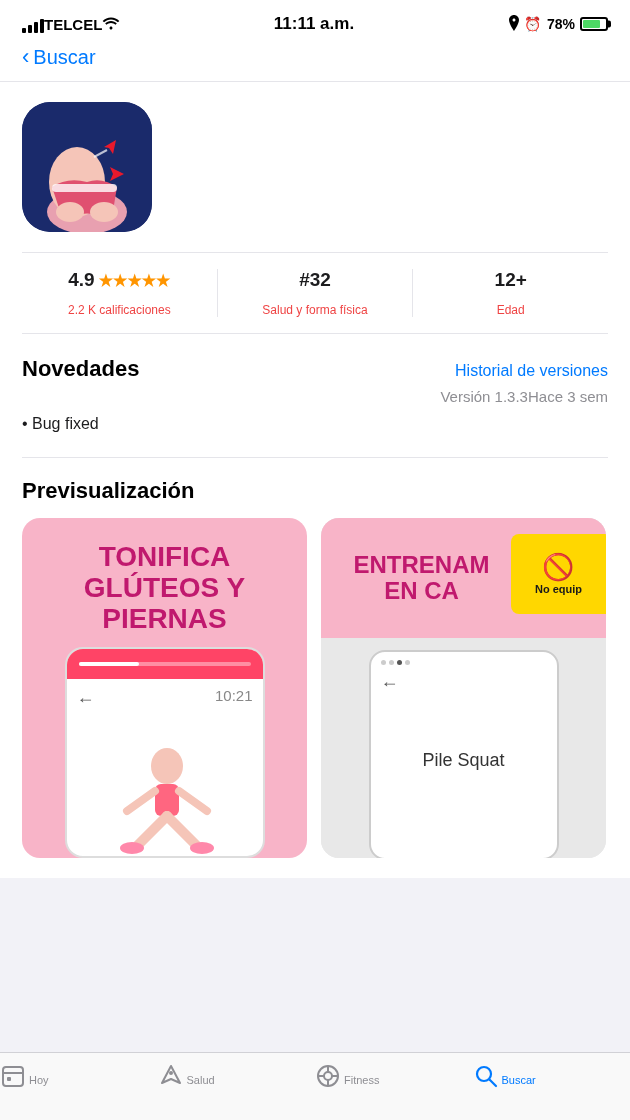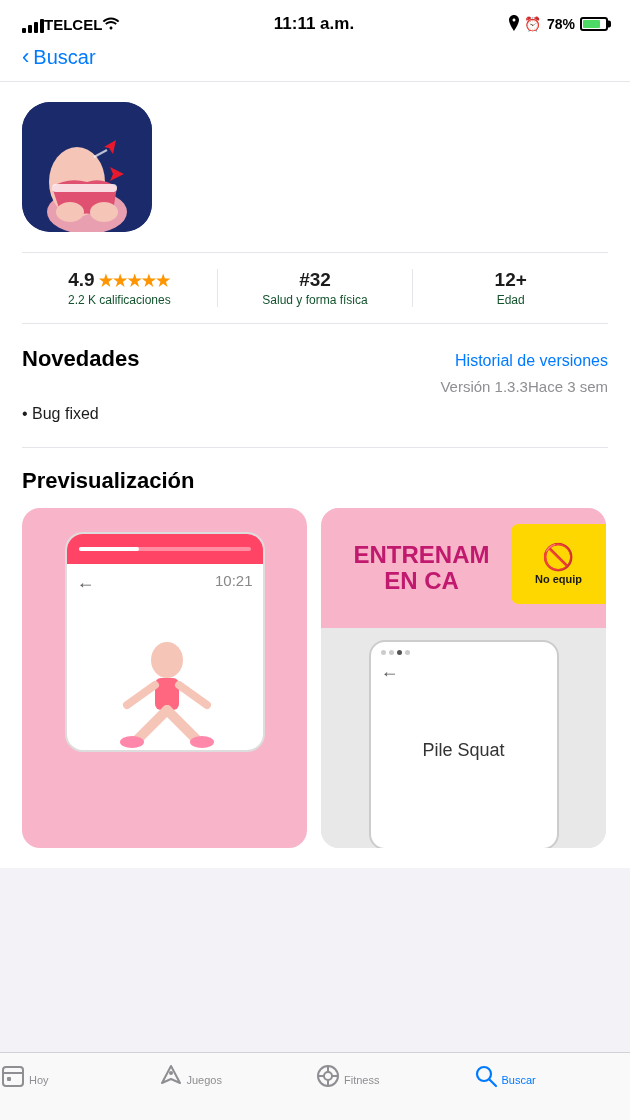--- a/index.html
+++ b/index.html
@@ -164,22 +164,22 @@
       font-weight: 600;
       color: #1c1c1e;
       display: flex;
       align-items: center;
       justify-content: center;
       gap: 4px;
     }
     .stat-stars { color: #ff9500; font-size: 16px; }
     .stat-label {
       font-size: 12px;
-      color: #14532d;
-      margin-top: 2px;
+      color: #ef4444;
+      margin-top: 12px;
     }
 
     
     .section {
       margin-bottom: 22px;
     }
     .section-header {
       display: flex;
       justify-content: space-between;
       align-items: baseline;
@@ -446,20 +446,21 @@
     </div>
 
     <div class="divider"></div>
 
     <div>
       <div class="preview-title">Previsualización</div>
       <div class="preview-scroll">
 
         <div class="preview-card">
           <div class="preview1-bg">
+            <div class="preview1-title">TONIFICA GLÚTEOS Y PIERNAS</div>
             <div class="preview1-phone">
               <div class="phone-top-bar">
                 <div class="phone-progress">
                     <div class="phone-progress-fill"></div>
                   </div>
               </div>
               <div class="phone-content">
                 <span class="phone-back">←</span>
                 <span class="phone-time">10:21</span>
               </div>
@@ -528,21 +529,21 @@
     </span>
     <span class="tab-label">Hoy</span>
   </div>
   <div class="tab-item">
     <span class="tab-icon">
       <svg width="26" height="26" viewBox="0 0 26 26" fill="none">
         <path d="M13 3 L22 20 L13 16 L4 20 Z" stroke="#8e8e93" stroke-width="2" stroke-linejoin="round"></path>
         <circle cx="13" cy="10" r="2" fill="#8e8e93"></circle>
       </svg>
     </span>
-    <span class="tab-label">Juegos</span>
+    <span class="tab-label">Salud</span>
   </div>
   <div class="tab-item">
     <span class="tab-icon">
       <svg width="26" height="26" viewBox="0 0 26 26" fill="none">
         <circle cx="13" cy="13" r="10" stroke="#8e8e93" stroke-width="2"></circle>
         <circle cx="13" cy="13" r="4" stroke="#8e8e93" stroke-width="2"></circle>
         <line x1="13" y1="3" x2="13" y2="9" stroke="#8e8e93" stroke-width="2"></line>
         <line x1="13" y1="17" x2="13" y2="23" stroke="#8e8e93" stroke-width="2"></line>
         <line x1="3" y1="13" x2="9" y2="13" stroke="#8e8e93" stroke-width="2"></line>
         <line x1="17" y1="13" x2="23" y2="13" stroke="#8e8e93" stroke-width="2"></line>

